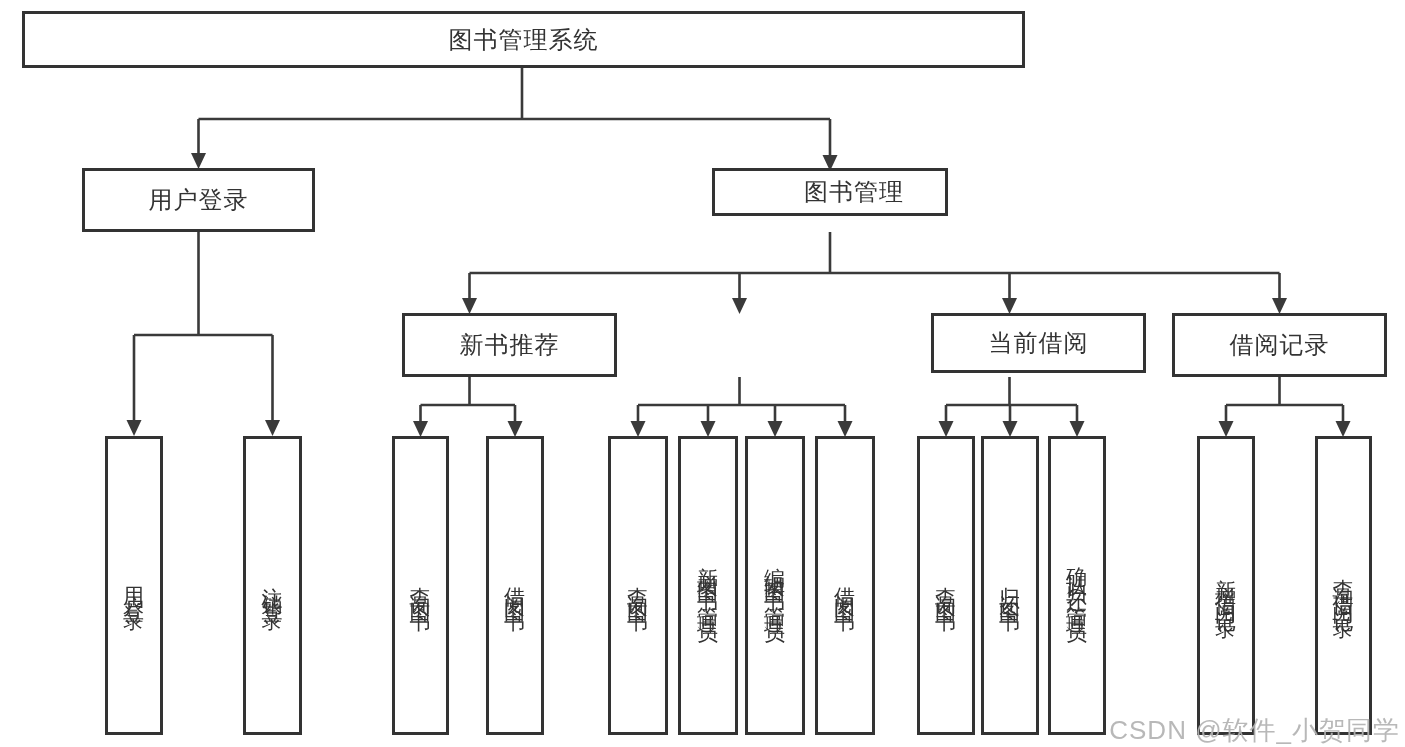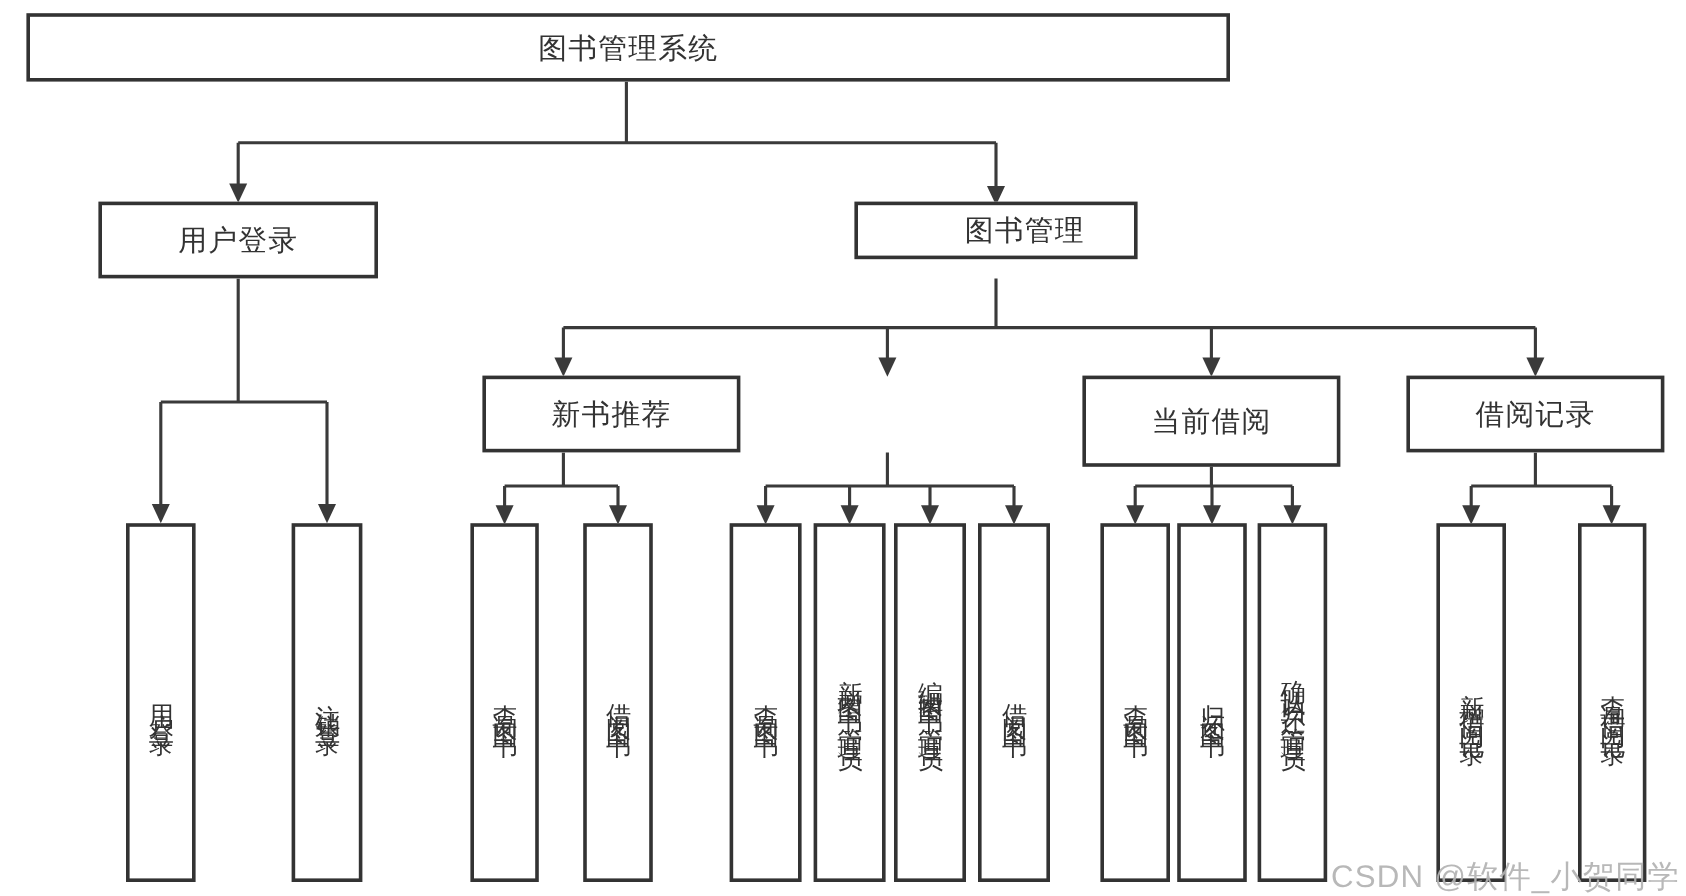--- a/index.html
+++ b/index.html
@@ -95,21 +95,21 @@
       <polygon points="1335.5,421 1350.5,421 1343,437"></polygon>
     </g>
   </svg>
 
   <div class="hbox" style="left:22px; top:11px; width:1003px; height:57px;">图书管理系统</div>
 
   <div class="hbox" style="left:82px; top:168px; width:233px; height:64px;">用户登录</div>
   <div class="hbox" style="left:712px; top:168px; width:236px; height:48px;padding-left:48px;">图书管理</div>
 
   <div class="hbox" style="left:362px; top:313px; width:215px; height:64px;margin-left:40px;">新书推荐</div>
-  <div class="hbox" style="left:902px; top:313px; width:215px; height:76px;">当前借阅</div>
+  <div class="hbox" style="left:931px; top:313px; width:215px; height:60px;">当前借阅</div>
   <div class="hbox" style="left:1172px; top:313px; width:215px; height:64px;">借阅记录</div>
 
   <div class="vbox" style="left:105px; top:436px; width:58px; height:299px;">用户登录</div>
   <div class="vbox" style="left:243px; top:436px; width:59px; height:299px;">注销登录</div>
 
   <div class="vbox" style="left:392px; top:436px; width:57px; height:299px;">查询图书</div>
   <div class="vbox" style="left:486px; top:436px; width:58px; height:299px;">借阅图书</div>
 
   <div class="vbox" style="left:608px; top:436px; width:60px; height:299px;">查询图书</div>
   <div class="vbox" style="left:678px; top:436px; width:60px; height:299px;">新增图书（管理员）</div>

